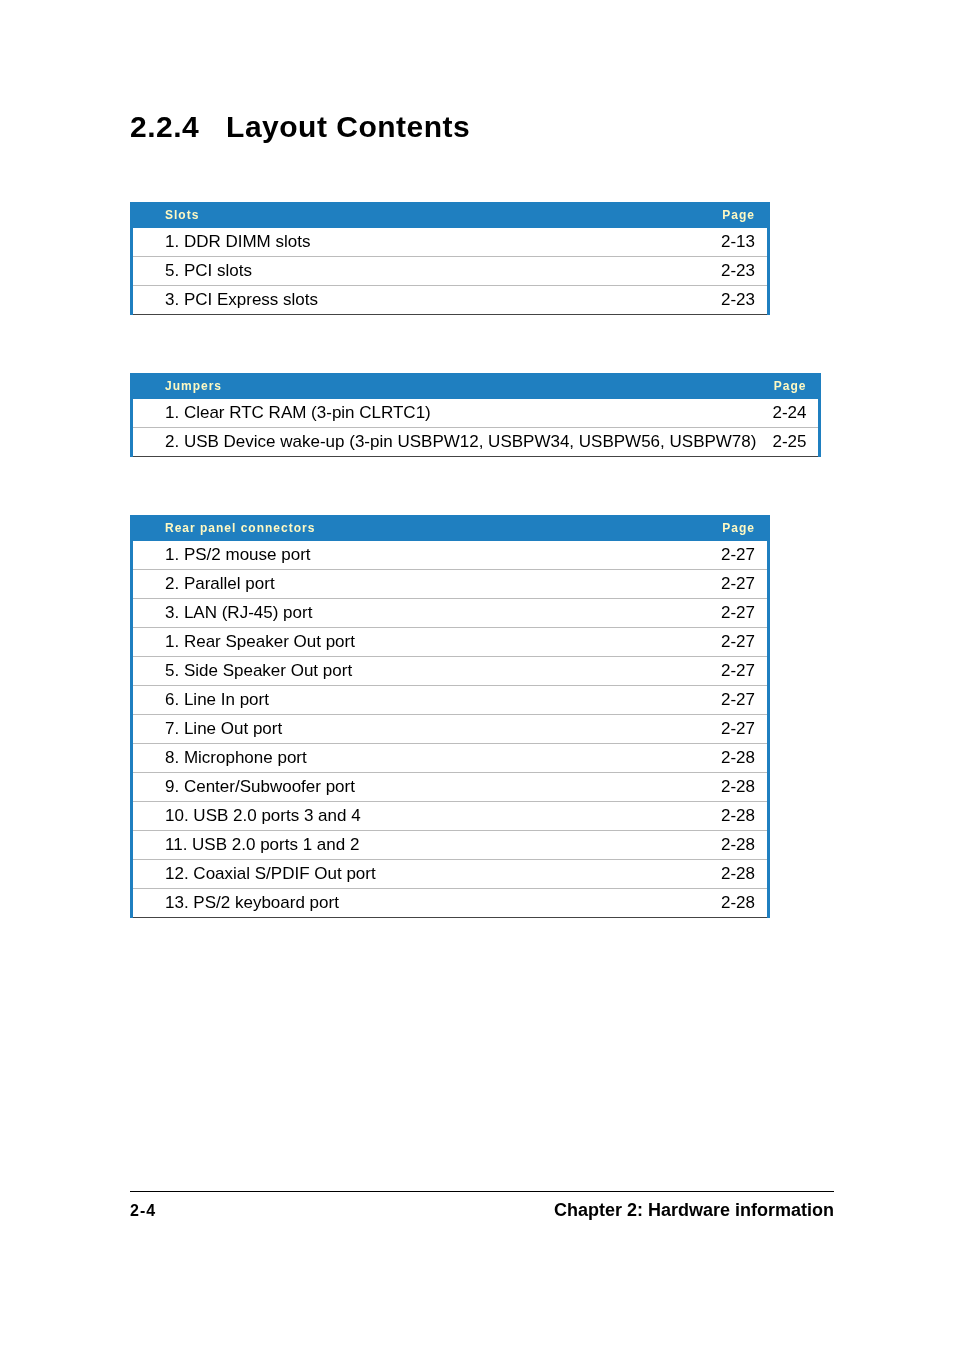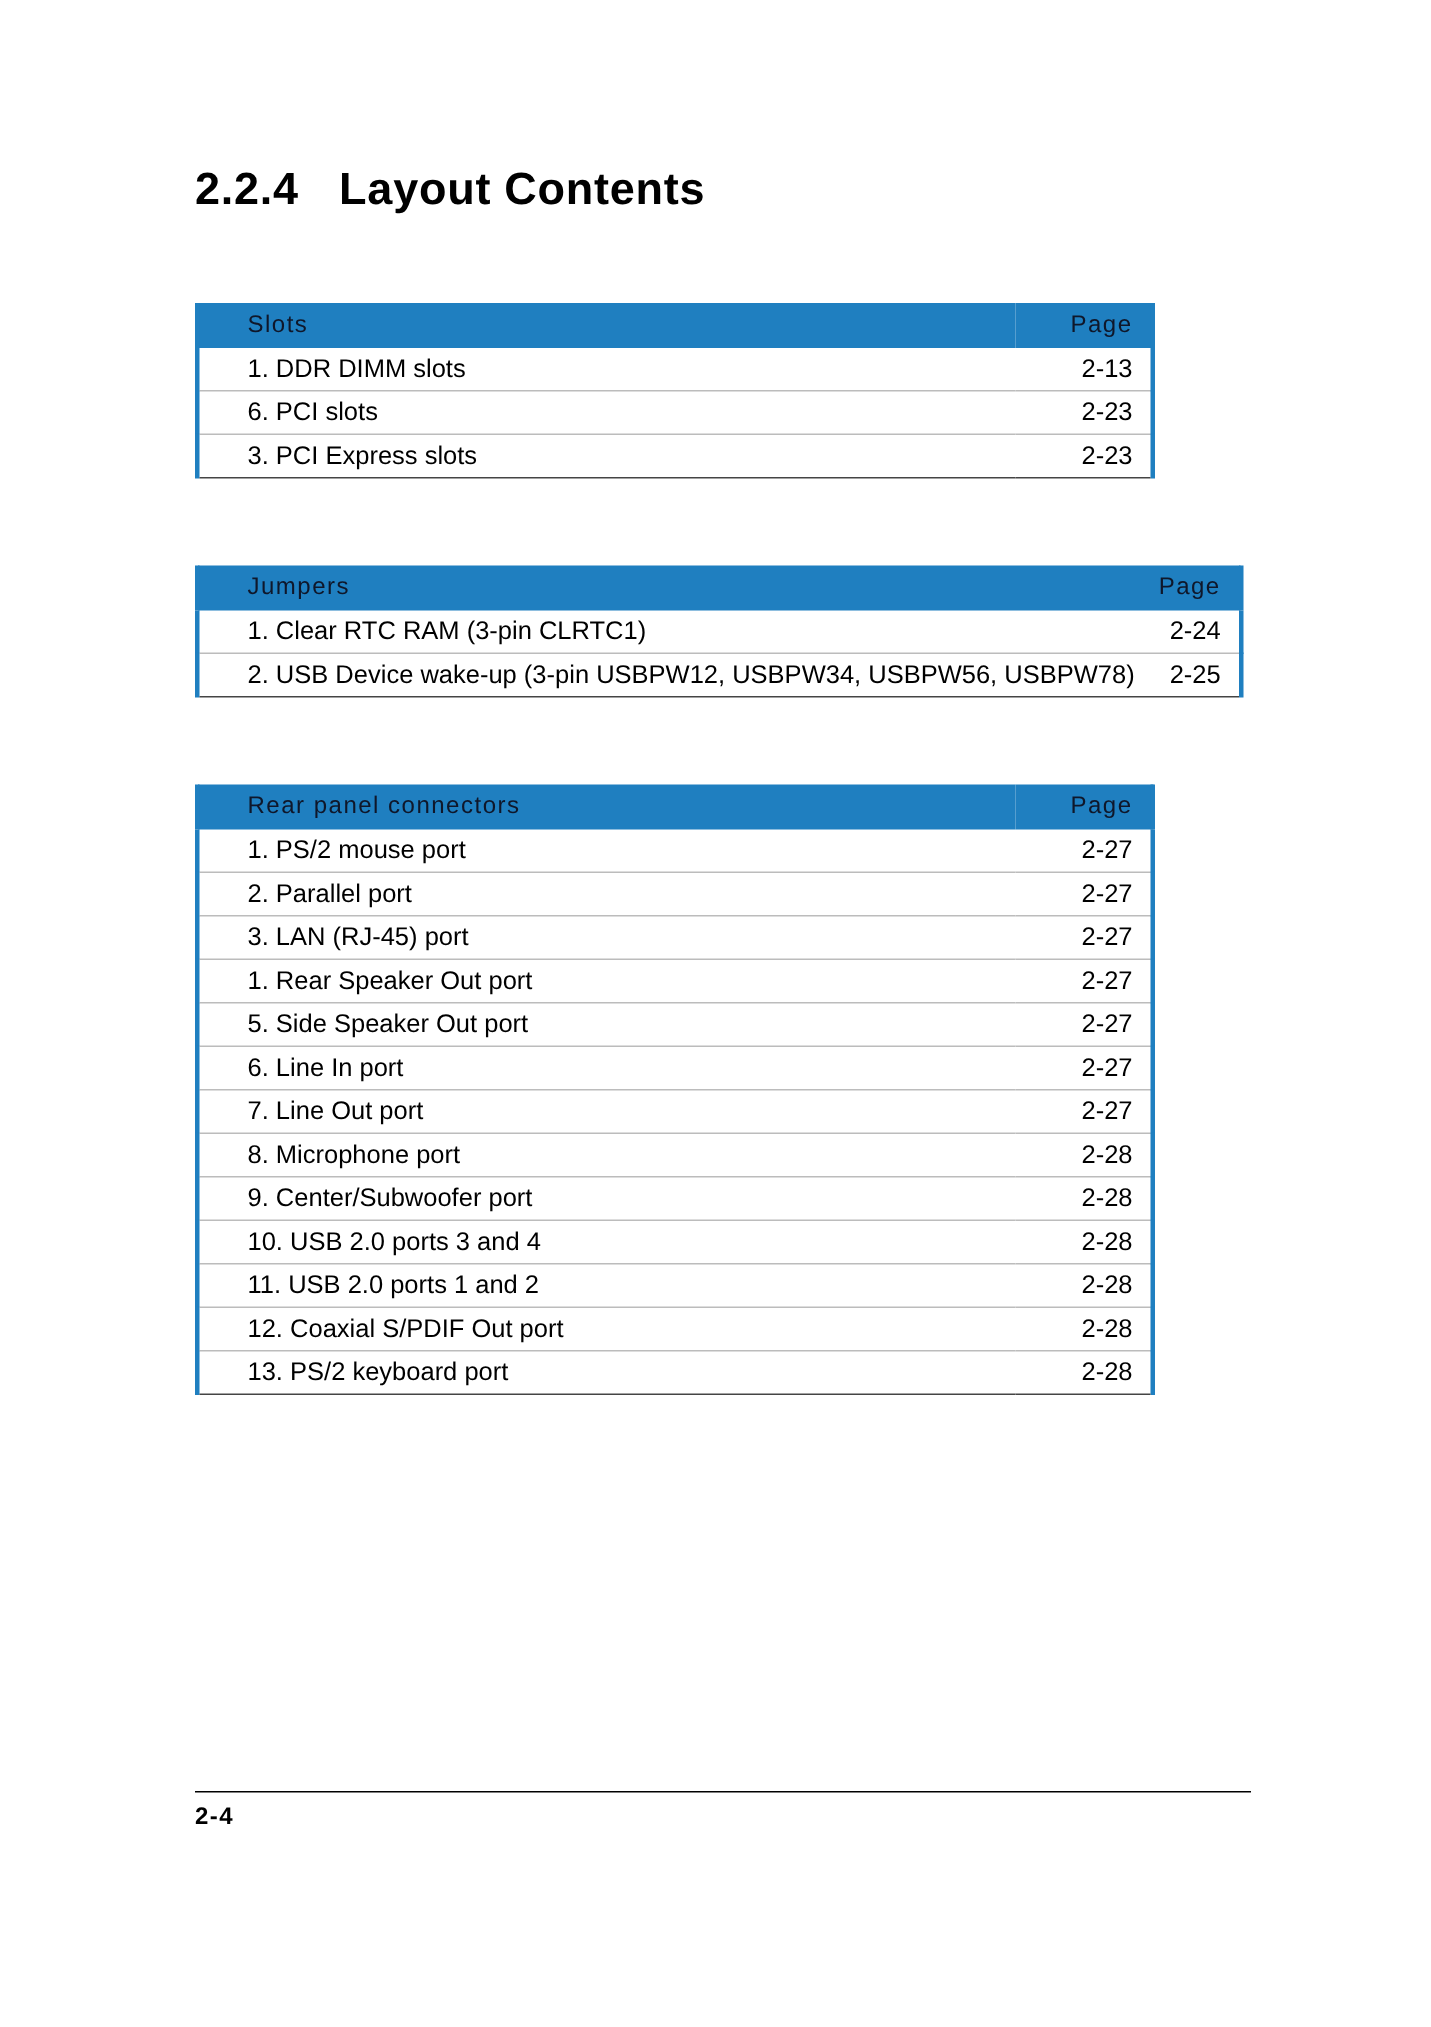--- a/index.html
+++ b/index.html
@@ -39,26 +39,26 @@
 
   table.contents {
     width: 640px;
     border-collapse: collapse;
     border-left: 3px solid #1f7fc0;
     border-right: 3px solid #1f7fc0;
     font-size: 17px;
   }
   table.contents thead th {
     background: #1f7fc0;
-    color: #0f172a;
+    color: #fef9c3;
     text-align: left;
-    font-weight: 400;
+    font-weight: 700;
     letter-spacing: 1px;
     padding: 6px 16px 6px 32px;
-    font-size: 16px;
+    font-size: 12px;
   }
   table.contents thead th.page-col {
     text-align: right;
     padding-right: 12px;
     padding-left: 0;
     width: 78px;
   }
   table.contents tbody td {
     padding: 4px 16px 4px 32px;
     border-bottom: 1px solid #bcbcbc;
@@ -113,21 +113,21 @@
           <th>Slots</th>
           <th class="page-col">Page</th>
         </tr>
       </thead>
       <tbody>
         <tr>
           <td>1. DDR DIMM slots</td>
           <td class="page-col">2-13</td>
         </tr>
         <tr>
-          <td>6. PCI slots</td>
+          <td>5. PCI slots</td>
           <td class="page-col">2-23</td>
         </tr>
         <tr>
           <td>3. PCI Express slots</td>
           <td class="page-col">2-23</td>
         </tr>
       </tbody>
     </table>
   </div>
 
@@ -212,15 +212,16 @@
         <tr>
           <td>13. PS/2 keyboard port</td>
           <td class="page-col">2-28</td>
         </tr>
       </tbody>
     </table>
   </div>
 
   <div class="footer">
     <span class="page-num">2-4</span>
+    <span class="chapter">Chapter 2: Hardware information</span>
   </div>
 
 </div>
 
 </body></html>

